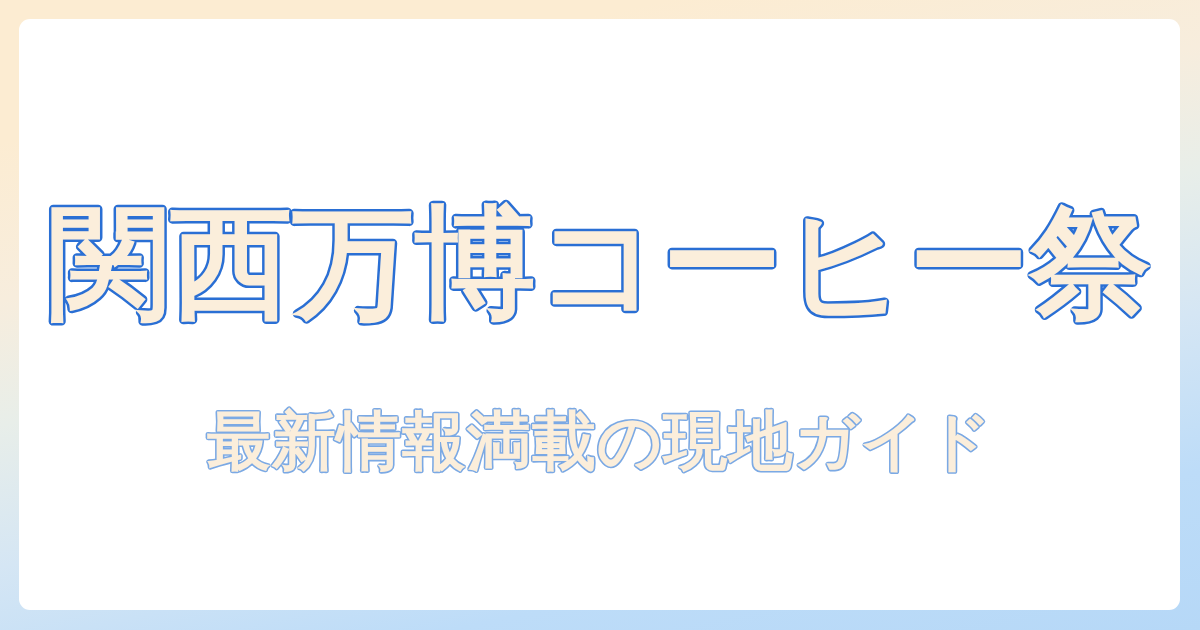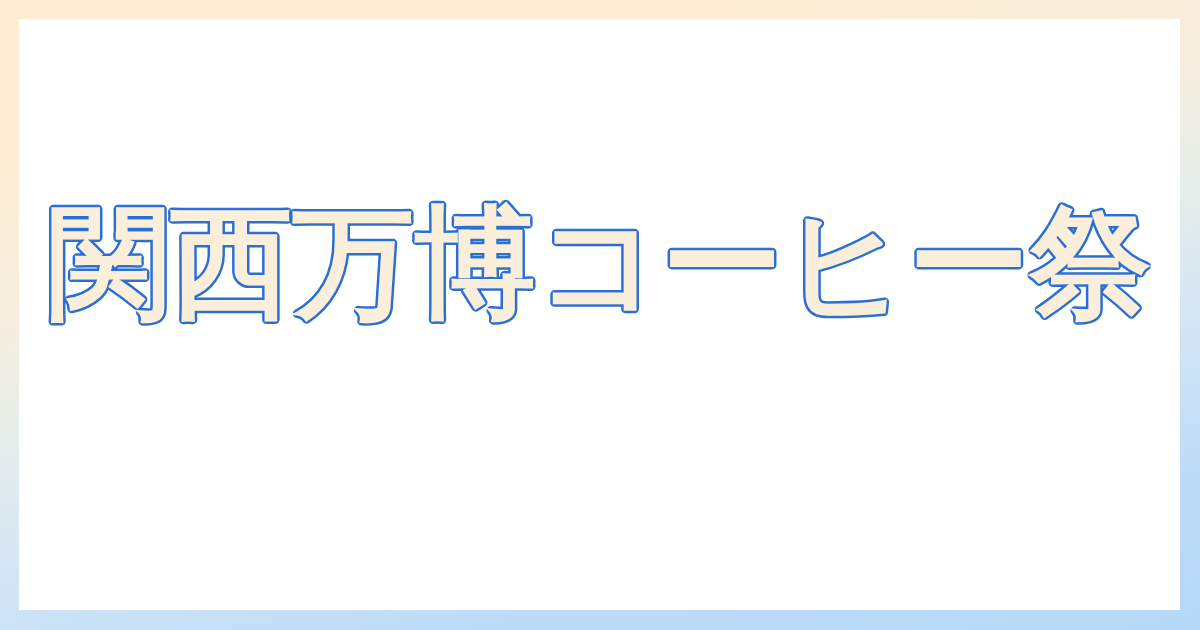--- a/index.html
+++ b/index.html
@@ -36,20 +36,21 @@
     position: relative;
     width: 100%;
     height: 100%;
     background: #ffffff;
     box-sizing: border-box;
     display: flex;
     flex-direction: column;
     align-items: center;
     justify-content: flex-start;
     overflow: hidden;
+    border-radius: 11px;
   }
 
   
   .title-wrap {
     position: absolute;
     left: 0;
     right: 0;
     top: 168px;
     text-align: center;
     height: 160px;
@@ -117,15 +118,20 @@
 <div id="banner-root">
 
   <div id="card">
 
     <div class="title-wrap">
       <svg class="title-svg" viewBox="0 0 1160 160" preserveAspectRatio="xMidYMid meet">
         <text class="title-text title-stroke-layer" x="580" y="118" text-anchor="middle">関西万博コーヒー祭</text>
       </svg>
     </div>
 
+    <div class="subtitle-wrap">
+      <svg class="subtitle-svg" viewBox="0 0 1000 94" preserveAspectRatio="xMidYMid meet">
+        <text class="subtitle-text subtitle-stroke-layer" x="500" y="68" text-anchor="middle">最新情報満載の現地ガイド</text>
+      </svg>
+    </div>
 
   </div>
 </div>
 
 </body></html>

